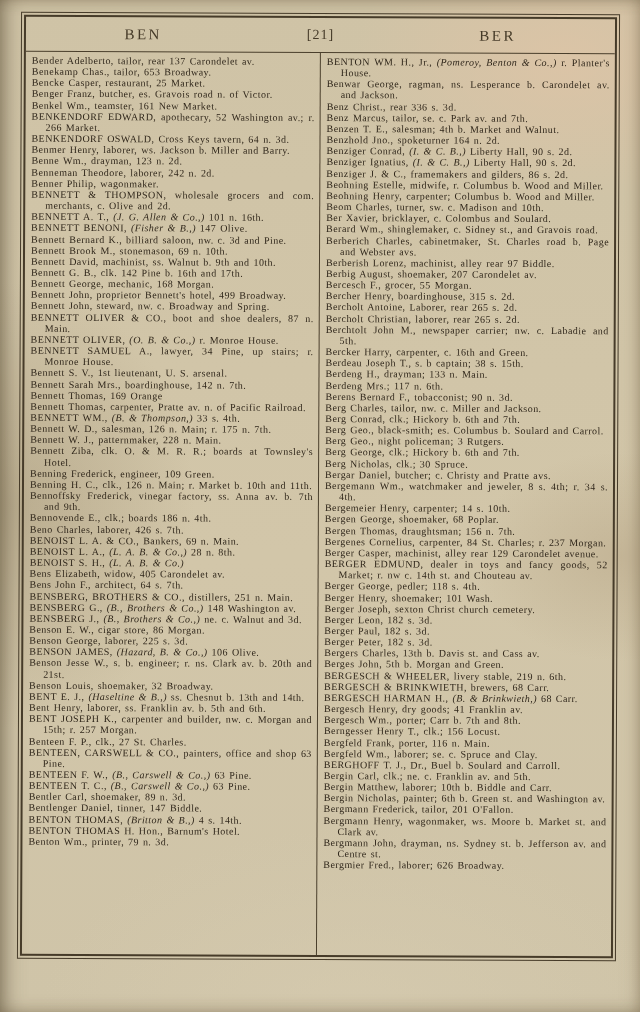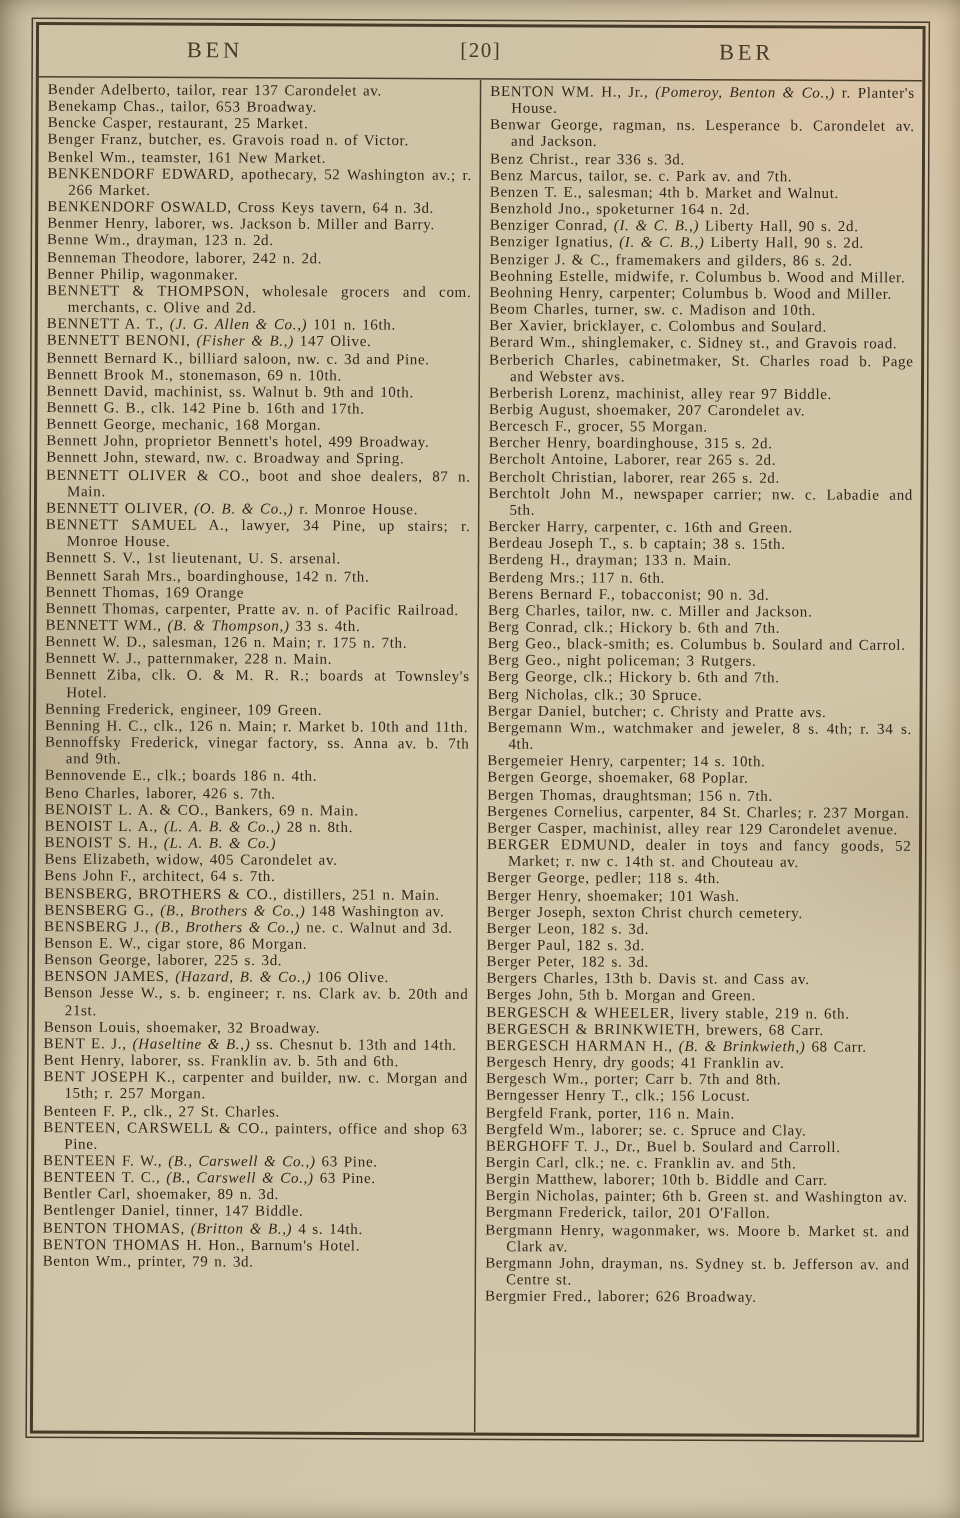--- a/index.html
+++ b/index.html
@@ -60,21 +60,21 @@
 </head>
 <body>
 
 <div class="sheet"></div>
 
 <div class="frame-outer">
   <div class="frame-inner">
 
     <div class="running-head">
       <span class="rh-left">BEN</span>
-      <span class="rh-center">[20]</span>
+      <span class="rh-center">[21]</span>
       <span class="rh-right">BER</span>
     </div>
 
     <div class="columns">
       <div class="col left" id="col-left">
           <div class="entry">Bender Adelberto, tailor, rear 137 Carondelet av.</div>
           <div class="entry">Benekamp Chas., tailor, 653 Broadway.</div>
           <div class="entry">Bencke Casper, restaurant, 25 Market.</div>
           <div class="entry">Benger Franz, butcher, es. Gravois road n. of Victor.</div>
           <div class="entry">Benkel Wm., teamster, 161 New Market.</div>

